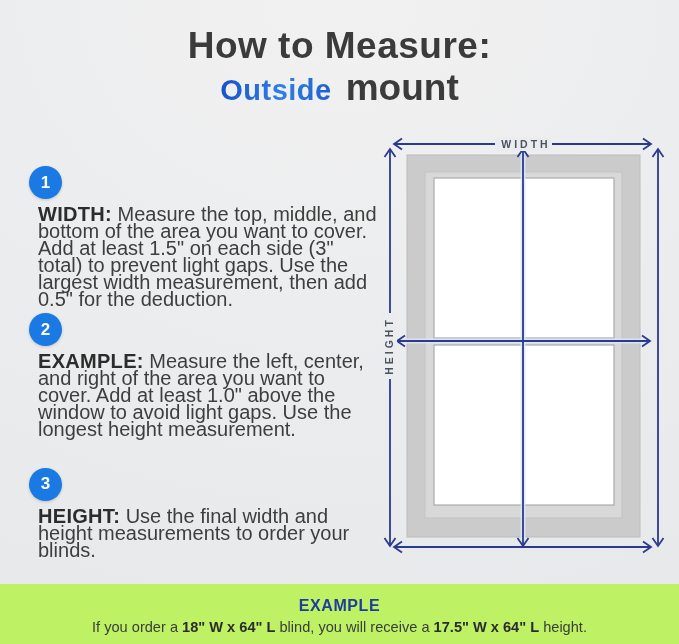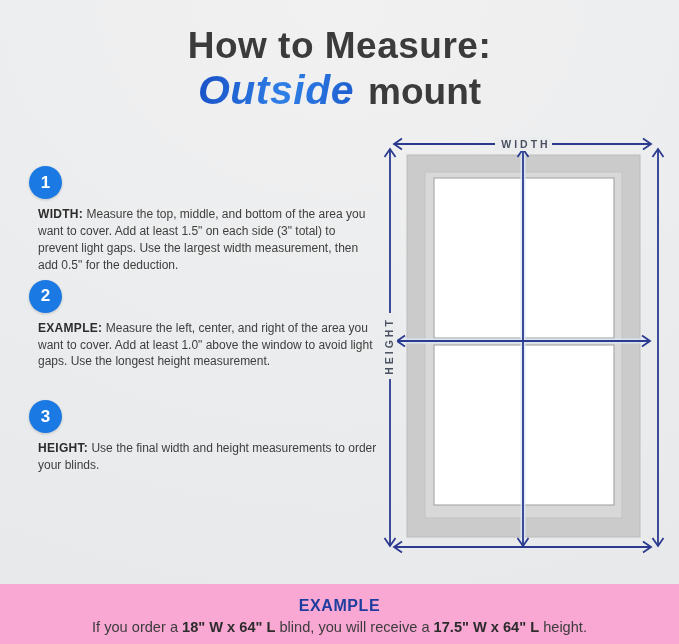--- a/index.html
+++ b/index.html
@@ -7,44 +7,44 @@
     width:679px;height:644px;overflow:hidden;position:relative;
     font-family:"Liberation Sans",sans-serif;
     background:radial-gradient(130% 110% at 50% 0%, #f1f1f2 0%, #ebeced 55%, #e7e8ea 100%);
   }
   .page{position:absolute;inset:0;}
   
   .title{position:absolute;top:26px;left:0;right:0;text-align:center;line-height:1.08;}
   .t1{font-size:37px;font-weight:700;color:#3b3b3b;letter-spacing:.5px;text-align:center;}
   .t2{font-size:37px;font-weight:700;color:#3b3b3b;margin-top:2px;}
   .outside{
-    font-size:41px;font-weight:800;color:#1e5fd0;letter-spacing:.5px;font-style:italic;
+    font-size:29px;font-weight:800;color:#1e5fd0;letter-spacing:.5px;
   }
   @supports ((-webkit-background-clip:text) or (background-clip:text)){
     .outside{
       background:linear-gradient(100deg,#1850c6 0%,#2f7fe6 55%,#1d5ecf 100%);
       -webkit-background-clip:text;background-clip:text;color:transparent;
     }
   }
   .mount{margin-left:14px;font-weight:600;}
   
   .steps{position:absolute;left:29px;top:166px;width:344px;}
   .badge{
     width:33px;height:33px;border-radius:50%;background:#1a79e2;color:#ffffff;
     font-size:17px;font-weight:700;display:flex;align-items:center;justify-content:center;
     margin-bottom:7px;box-shadow:0 1px 3px rgba(0,0,0,.18);
   }
-  .step-text{font-size:12px;line-height:16.9px;color:#3e3e3e;width:340px;margin:0 0 6px 9px;}
+  .step-text{font-size:20px;line-height:16.9px;color:#3e3e3e;width:340px;margin:0 0 6px 9px;}
   .step-text b{color:#2c2c2c;font-weight:700;letter-spacing:.3px;}
   .step.s3{margin-top:30px;}
   
   .diagram{position:absolute;left:373px;top:128px;}
   
   .example{
-    position:absolute;left:0;right:0;bottom:0;height:60px;background:#f9a8d4;
+    position:absolute;left:0;right:0;bottom:0;height:60px;background:#bef264;
     text-align:center;padding-top:13px;box-sizing:border-box;margin-top:44px;
   }
   .ex-h{font-size:16px;font-weight:700;color:#1e3d9e;letter-spacing:.6px;}
   .ex-t{margin:4px 0 0 0;font-size:14.6px;color:#3c3c3c;}
   .ex-t b{color:#2b2b2b;font-weight:700;}
 </style>
 </head>
 <body>
 
 <div class="page">

